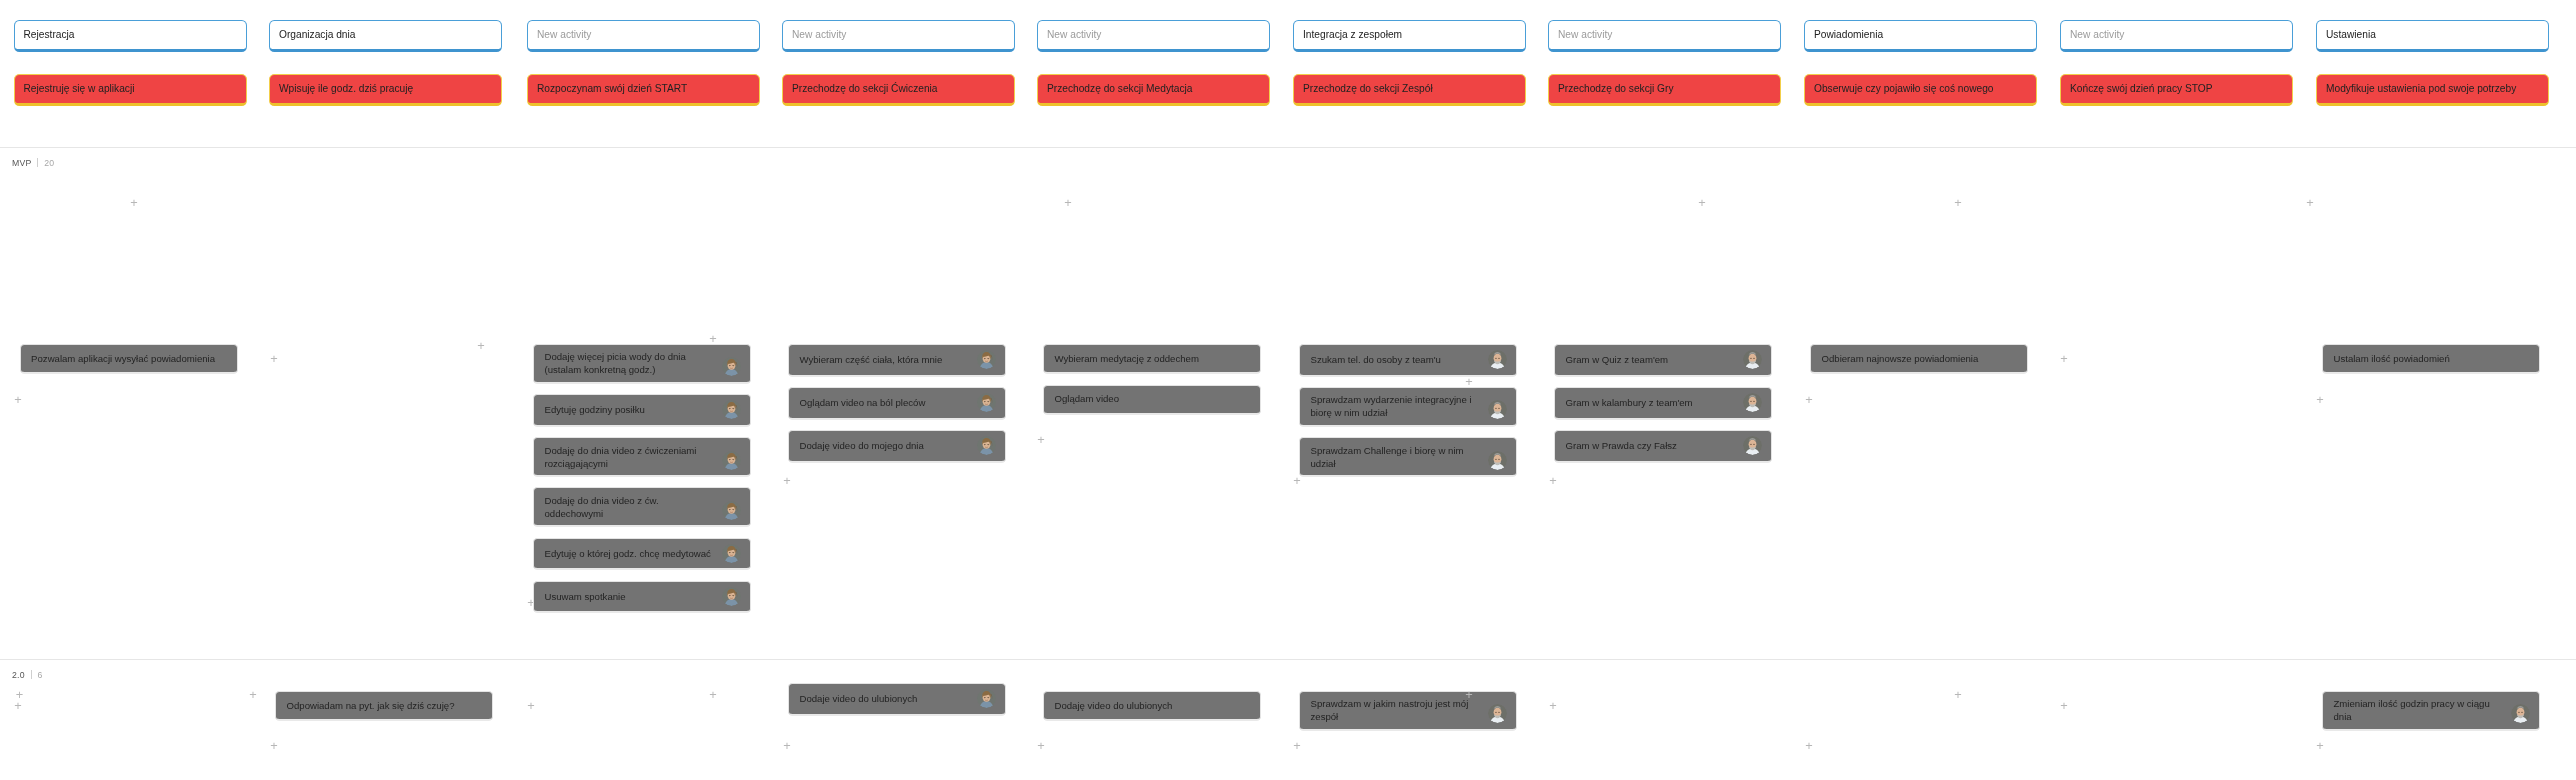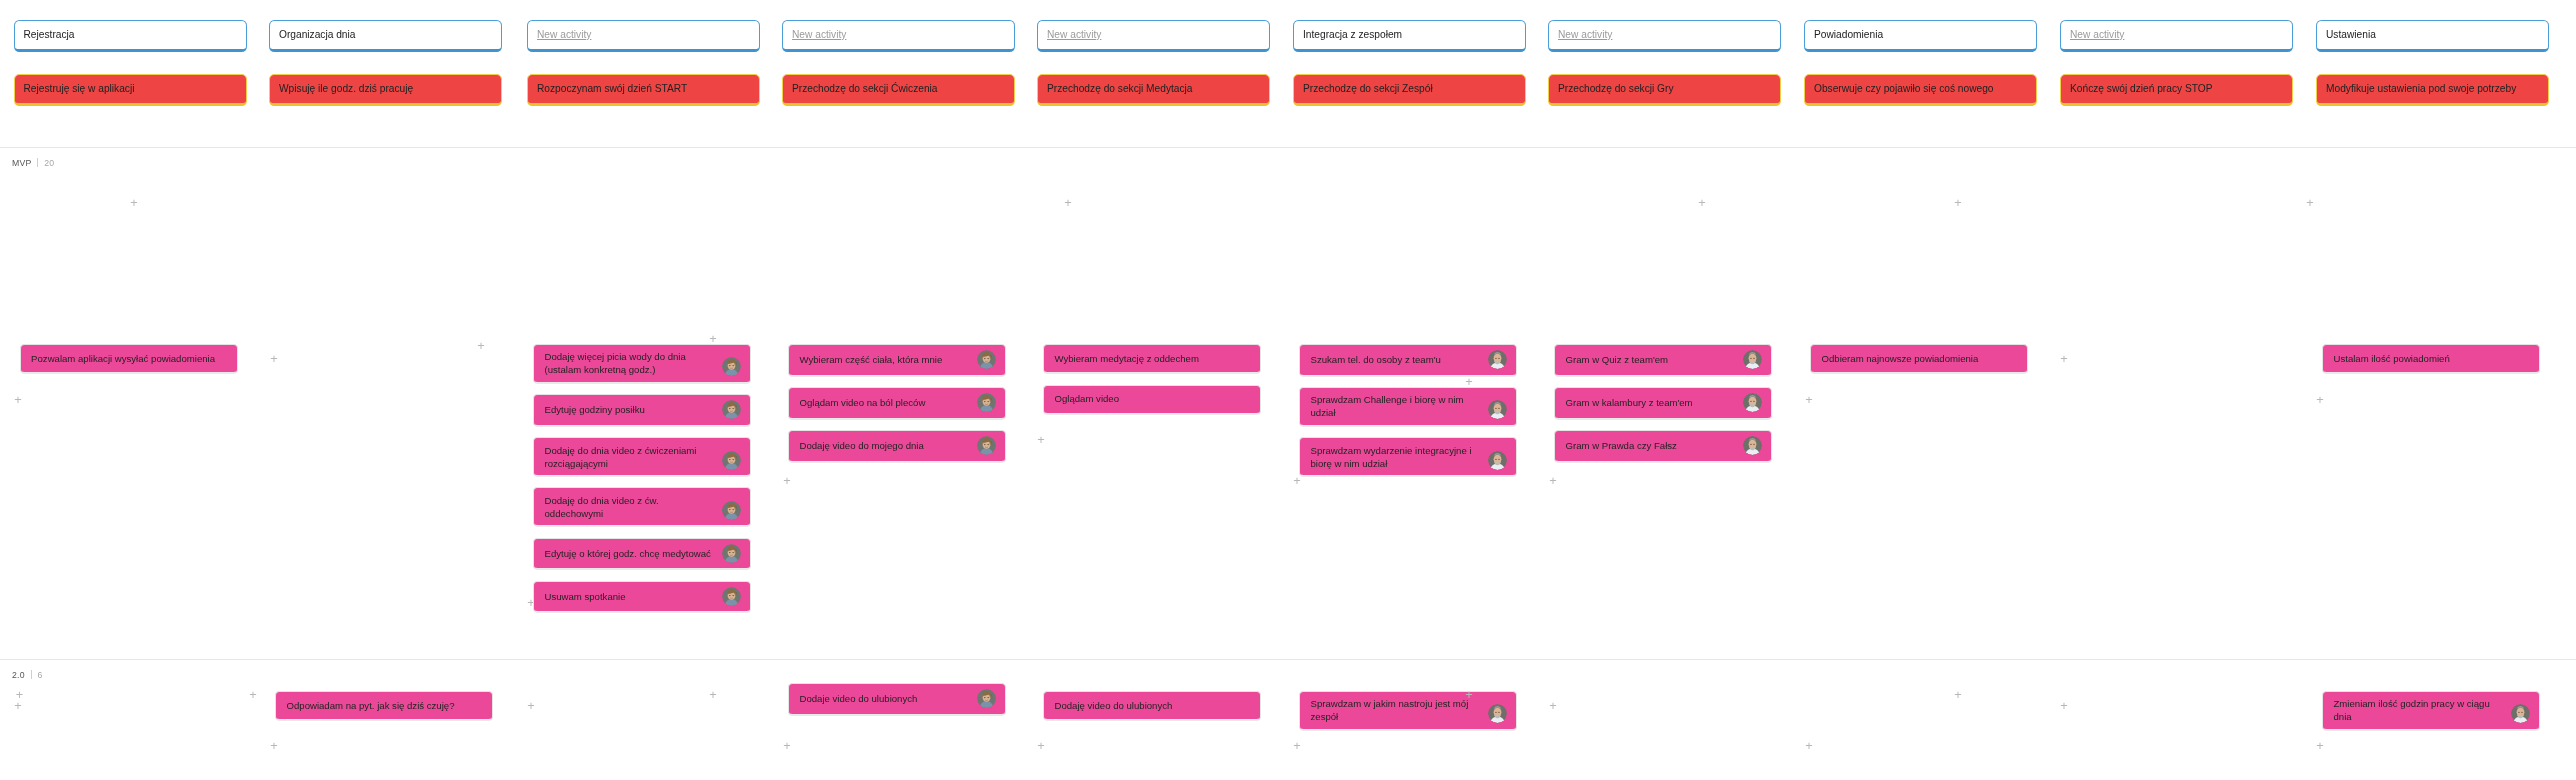--- a/index.html
+++ b/index.html
@@ -28,21 +28,21 @@
     position: relative;
     width: 233px; min-height: 32px;
     background: #ffffff;
     border: 1.1px solid #4a9fd8;
     border-bottom: 3.8px solid #3f94cf;
     border-radius: 5.3px;
     display: flex; align-items: center;
     padding: 5.3px 9px;
     font-size: 10.2px; line-height: 1.32; color: #222;
   }
-  .card-activity.placeholder { color: #9b9b9b; text-decoration: underline; }
+  .card-activity.placeholder { color: #9b9b9b; }
 
   
   .card-step {
     position: relative;
     width: 233px; min-height: 32px;
     background: #ef4444;
     border: 1.1px solid #f2cf4a;
     border-bottom: 3.8px solid #edc12c;
     border-radius: 5.3px;
     display: flex; align-items: center;
@@ -63,21 +63,21 @@
   .release-title .divider {
     display: inline-block; width: 0.8px; height: 8.3px; background: #cfcfcf;
   }
   .release-title .count { color: #a8a8a8; }
 
   
   .stack { position: absolute; width: 218px; }
   .card-story {
     position: relative;
     width: 218px; min-height: 30px;
-    background: #ec4899;
+    background: #737373;
     border: 0.8px solid #e4e4e4;
     border-bottom: 2.3px solid #e9e9e9;
     border-radius: 4.5px;
     display: flex; align-items: center; justify-content: space-between;
     padding: 5.3px 7.5px 5.3px 10.5px;
     font-size: 9.6px; line-height: 1.36; color: #232323;
     margin-bottom: 10.5px;
   }
   .card-story .txt { flex: 1 1 auto; padding-right: 3px; }
   .avatar {
@@ -417,42 +417,42 @@
         <ellipse cx="20" cy="17.5" rx="8.2" ry="9.6" fill="#dcb596"></ellipse>
         <path d="M12 11c1-5 5-7 8-7s7 2 8 7c-2-2-5-3-8-3s-6 1-8 3z" fill="#9b9b97"></path>
         <path d="M12.5 21c.7 6 3.6 9 7.5 9s6.8-3 7.5-9c-1.6 2.4-4.4 3.4-7.5 3.4s-5.9-1-7.5-3.4z" fill="#bdbdb8"></path>
         <ellipse cx="16.8" cy="17.6" rx="1.2" ry="1.3" fill="#3a2c20"></ellipse>
         <ellipse cx="23.2" cy="17.6" rx="1.2" ry="1.3" fill="#3a2c20"></ellipse>
       </g>
     </svg>
             </span>
           </div>
           <div class="card-story">
+            <span class="txt">Sprawdzam wydarzenie integracyjne i biorę w nim udział</span>
+            <span class="avatar">
+              <svg viewBox="0 0 40 40" xmlns="http://www.w3.org/2000/svg">
+      <defs>
+                  <clipPath id="c2">
+                    <circle cx="20" cy="20" r="20"></circle>
+                  </clipPath>
+                </defs>
+      <g clip-path="url(#c2)">
+        <rect width="40" height="40" fill="#6d6f68"></rect>
+        <path d="M5 40c1-9 7-13 15-13s14 4 15 13z" fill="#e9eef2"></path>
+        <ellipse cx="20" cy="17.5" rx="8.2" ry="9.6" fill="#dcb596"></ellipse>
+        <path d="M12 11c1-5 5-7 8-7s7 2 8 7c-2-2-5-3-8-3s-6 1-8 3z" fill="#9b9b97"></path>
+        <path d="M12.5 21c.7 6 3.6 9 7.5 9s6.8-3 7.5-9c-1.6 2.4-4.4 3.4-7.5 3.4s-5.9-1-7.5-3.4z" fill="#bdbdb8"></path>
+        <ellipse cx="16.8" cy="17.6" rx="1.2" ry="1.3" fill="#3a2c20"></ellipse>
+        <ellipse cx="23.2" cy="17.6" rx="1.2" ry="1.3" fill="#3a2c20"></ellipse>
+      </g>
+    </svg>
+            </span>
+          </div>
+          <div class="card-story">
             <span class="txt">Sprawdzam Challenge i biorę w nim udział</span>
-            <span class="avatar">
-              <svg viewBox="0 0 40 40" xmlns="http://www.w3.org/2000/svg">
-      <defs>
-                  <clipPath id="c2">
-                    <circle cx="20" cy="20" r="20"></circle>
-                  </clipPath>
-                </defs>
-      <g clip-path="url(#c2)">
-        <rect width="40" height="40" fill="#6d6f68"></rect>
-        <path d="M5 40c1-9 7-13 15-13s14 4 15 13z" fill="#e9eef2"></path>
-        <ellipse cx="20" cy="17.5" rx="8.2" ry="9.6" fill="#dcb596"></ellipse>
-        <path d="M12 11c1-5 5-7 8-7s7 2 8 7c-2-2-5-3-8-3s-6 1-8 3z" fill="#9b9b97"></path>
-        <path d="M12.5 21c.7 6 3.6 9 7.5 9s6.8-3 7.5-9c-1.6 2.4-4.4 3.4-7.5 3.4s-5.9-1-7.5-3.4z" fill="#bdbdb8"></path>
-        <ellipse cx="16.8" cy="17.6" rx="1.2" ry="1.3" fill="#3a2c20"></ellipse>
-        <ellipse cx="23.2" cy="17.6" rx="1.2" ry="1.3" fill="#3a2c20"></ellipse>
-      </g>
-    </svg>
-            </span>
-          </div>
-          <div class="card-story">
-            <span class="txt">Sprawdzam wydarzenie integracyjne i biorę w nim udział</span>
             <span class="avatar">
               <svg viewBox="0 0 40 40" xmlns="http://www.w3.org/2000/svg">
       <defs>
                   <clipPath id="c2">
                     <circle cx="20" cy="20" r="20"></circle>
                   </clipPath>
                 </defs>
       <g clip-path="url(#c2)">
         <rect width="40" height="40" fill="#6d6f68"></rect>
         <path d="M5 40c1-9 7-13 15-13s14 4 15 13z" fill="#e9eef2"></path>

